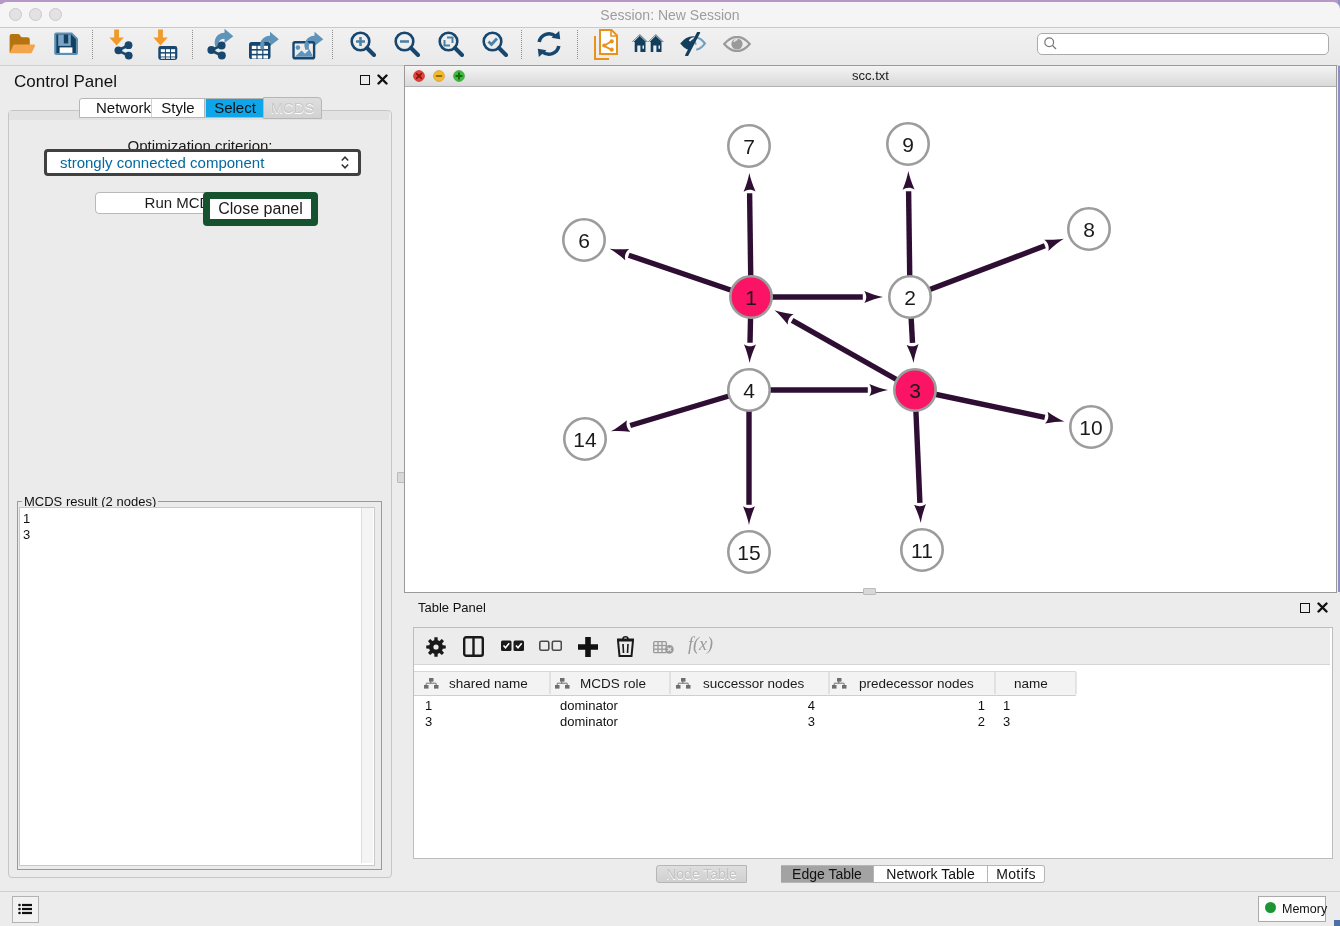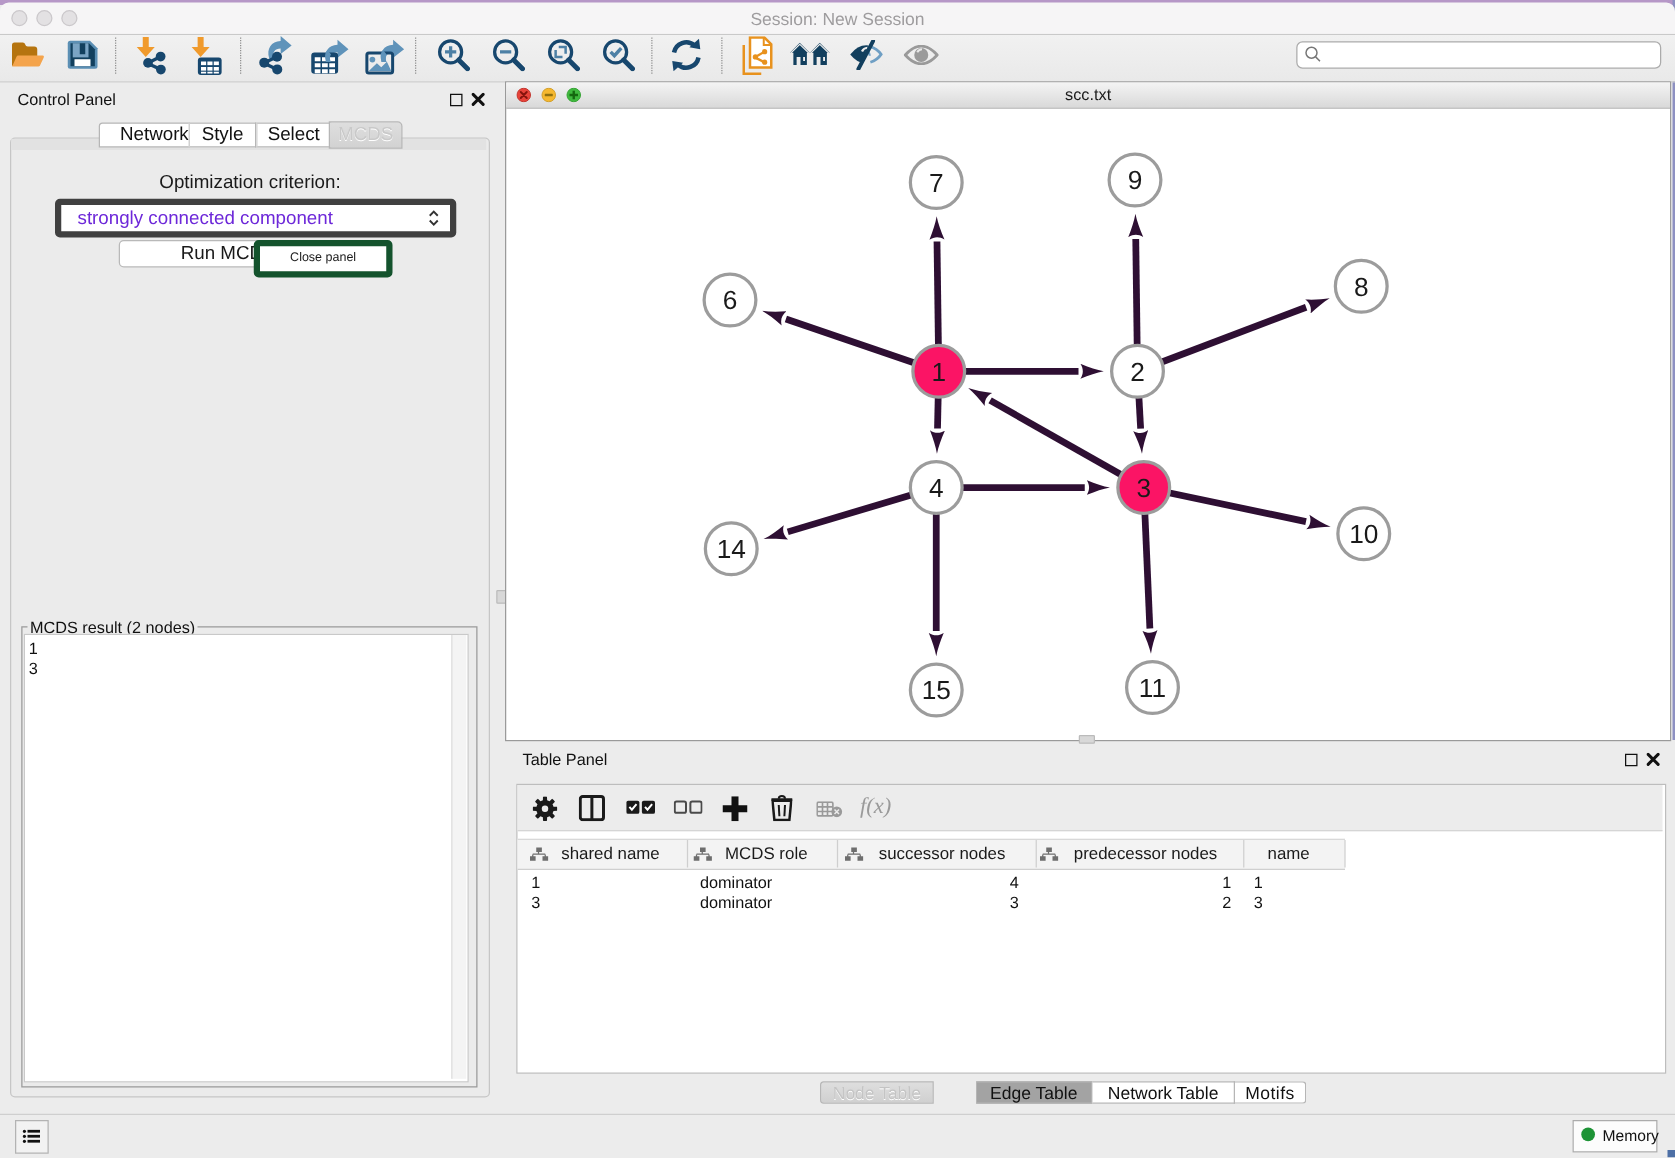--- a/index.html
+++ b/index.html
@@ -188,44 +188,44 @@
 <circle cx="14" cy="8" r="5.6" fill="#9a9a9a"></circle>
 <path d="M10.8,5.8 A4.5,4.5 0 0 1 14.6,3.4" fill="none" stroke="#e8e8e8" stroke-width="1.6"></path>
 </svg>
 
 <div class="abs" style="left:1037px;top:33px;width:290px;height:20px;background:#fff;border:1px solid #ababab;border-radius:5px;"></div>
 <svg class="abs" style="left:1043px;top:36px;" width="15" height="15" viewBox="0 0 15 15">
     <circle cx="6.2" cy="6.2" r="4.4" fill="none" stroke="#777" stroke-width="1.2"></circle>
     <line x1="9.5" y1="9.5" x2="13" y2="13" stroke="#777" stroke-width="1.2"></line>
   </svg>
 
-<div class="abs" style="left:14px;top:72px;font-size:13px;color:#111;">Control Panel</div>
+<div class="abs" style="left:14px;top:72px;font-size:17px;color:#111;">Control Panel</div>
 <div class="abs" style="left:360px;top:75px;width:8px;height:8px;border:1.5px solid #111;"></div>
 <svg class="abs" style="left:377px;top:74px;" width="11" height="11" viewBox="0 0 11 11">
     <path d="M1.5,1.5 L9.5,9.5 M9.5,1.5 L1.5,9.5" stroke="#111" stroke-width="2.4" stroke-linecap="round"></path>
   </svg>
 
 <div class="abs" style="left:8px;top:110px;width:382px;height:766px;border:1px solid #c6c6c6;border-radius:4px;background:#ebebeb;"></div>
 <div class="abs" style="left:9px;top:111px;width:380px;height:9px;background:#e2e2e2;"></div>
 
 <div class="abs" style="left:79px;top:98px;width:71px;height:18px;background:#fff;border:1px solid #b6b6b6;border-radius:3px 0 0 0;text-align:right;font-size:15px;color:#111;line-height:18px;">Network</div>
 <div class="abs" style="left:151px;top:98px;width:52px;height:18px;background:#fff;border:1px solid #b6b6b6;border-left:1px solid #d0d0d0;text-align:center;font-size:15px;color:#111;line-height:18px;">Style</div>
-<div class="abs" style="left:205px;top:98px;width:58px;height:18px;background:#ffffff;border:1px solid #b6b6b6;border-left:1px solid #d0d0d0;text-align:center;font-size:15px;color:#111;line-height:18px;">Select</div>
+<div class="abs" style="left:205px;top:98px;width:58px;height:18px;background:#0ea5e9;border:1px solid #b6b6b6;border-left:1px solid #d0d0d0;text-align:center;font-size:15px;color:#111;line-height:18px;">Select</div>
 <div class="abs" style="left:263px;top:97px;width:57px;height:20px;background:linear-gradient(#dedede,#d2d2d2);border:1px solid #b6b6b6;border-radius:0 4px 0 0;text-align:center;font-size:15px;color:#c9c9c9;line-height:20px;text-shadow:0 1px 0 #ffffff;">MCDS</div>
 
 <div class="abs" style="left:0px;top:137px;width:400px;text-align:center;font-size:15px;color:#1a1a1a;">Optimization criterion:</div>
-<div class="abs" style="left:44px;top:159px;width:311px;height:21px;background:#fff;border:5px solid #404040;border-radius:4px;font-size:15px;color:#6d28d9;line-height:21px;">
+<div class="abs" style="left:44px;top:149px;width:311px;height:21px;background:#fff;border:3px solid #404040;border-radius:4px;font-size:15px;color:#0369a1;line-height:21px;">
   <span style="margin-left:13px;">strongly connected component</span>
   <svg class="abs" style="right:8px;top:4px;" width="10" height="13" viewBox="0 0 10 13">
       <path d="M1.8,4.6 L5,1.2 L8.2,4.6" fill="none" stroke="#333" stroke-width="1.5"></path>
       <path d="M1.8,8.4 L5,11.8 L8.2,8.4" fill="none" stroke="#333" stroke-width="1.5"></path>
     </svg>
 </div>
 <div class="abs" style="left:95px;top:192px;width:93px;height:20px;background:#fff;border:1px solid #b9b9b9;border-radius:4px;text-align:center;font-size:15px;color:#1a1a1a;line-height:20px;padding-left:40px;">Run MCDS</div>
-<div class="abs" style="left:203px;top:192px;width:101px;height:20px;background:#fff;border:5px solid #14532d;border-radius:4px;text-align:center;font-size:10px;color:#1a1a1a;line-height:20px;">Close panel</div>
+<div class="abs" style="left:203px;top:192px;width:101px;height:20px;background:#fff;border:7px solid #14532d;border-radius:4px;text-align:center;font-size:16px;color:#1a1a1a;line-height:20px;">Close panel</div>
 
 <div class="abs" style="left:17px;top:501px;width:363px;height:367px;border:1px solid #9a9a9a;"></div>
 <div class="abs" style="left:22px;top:494px;background:#ebebeb;padding:0 2px;font-size:13px;color:#111;">MCDS result (2 nodes)</div>
 <div class="abs" style="left:19px;top:507px;width:354px;height:357px;background:#fff;border:1px solid #c9c9c9;"></div>
 <div class="abs" style="left:361px;top:508px;width:11px;height:355px;background:#f4f4f4;border-left:1px solid #ddd;"></div>
 <div class="abs" style="left:23px;top:511px;font-size:13px;color:#111;line-height:16px;">1<br>3</div>
 
 <div class="abs" style="left:397px;top:472px;width:6px;height:9px;background:#d8d8d8;border:1px solid #bbb;border-radius:1px;"></div>
 
 <div class="abs" style="left:404px;top:65px;width:931px;height:526px;border:1px solid #9a9a9a;background:#fff;"></div>

